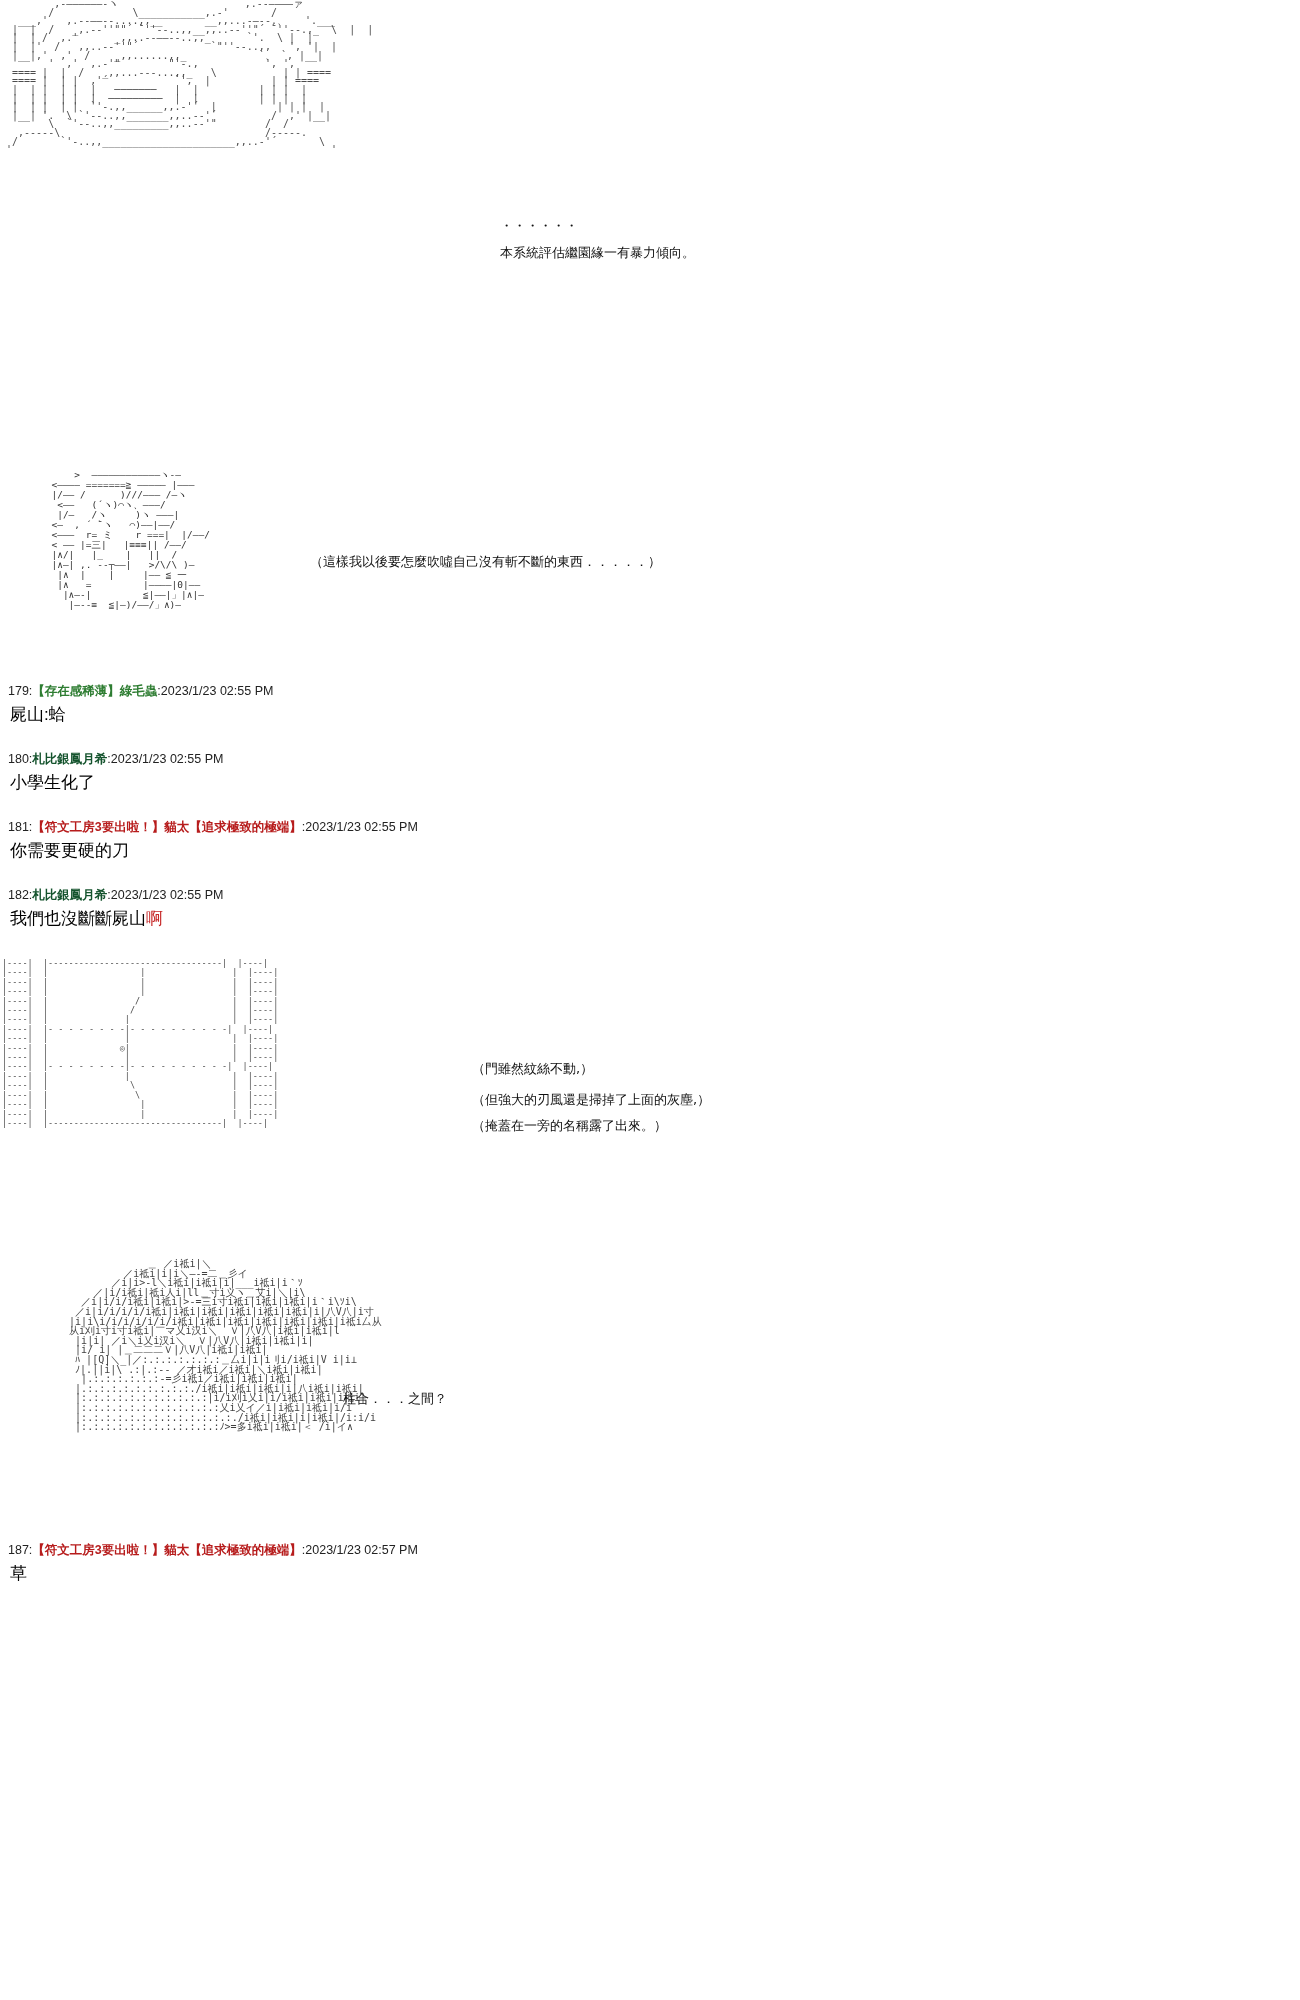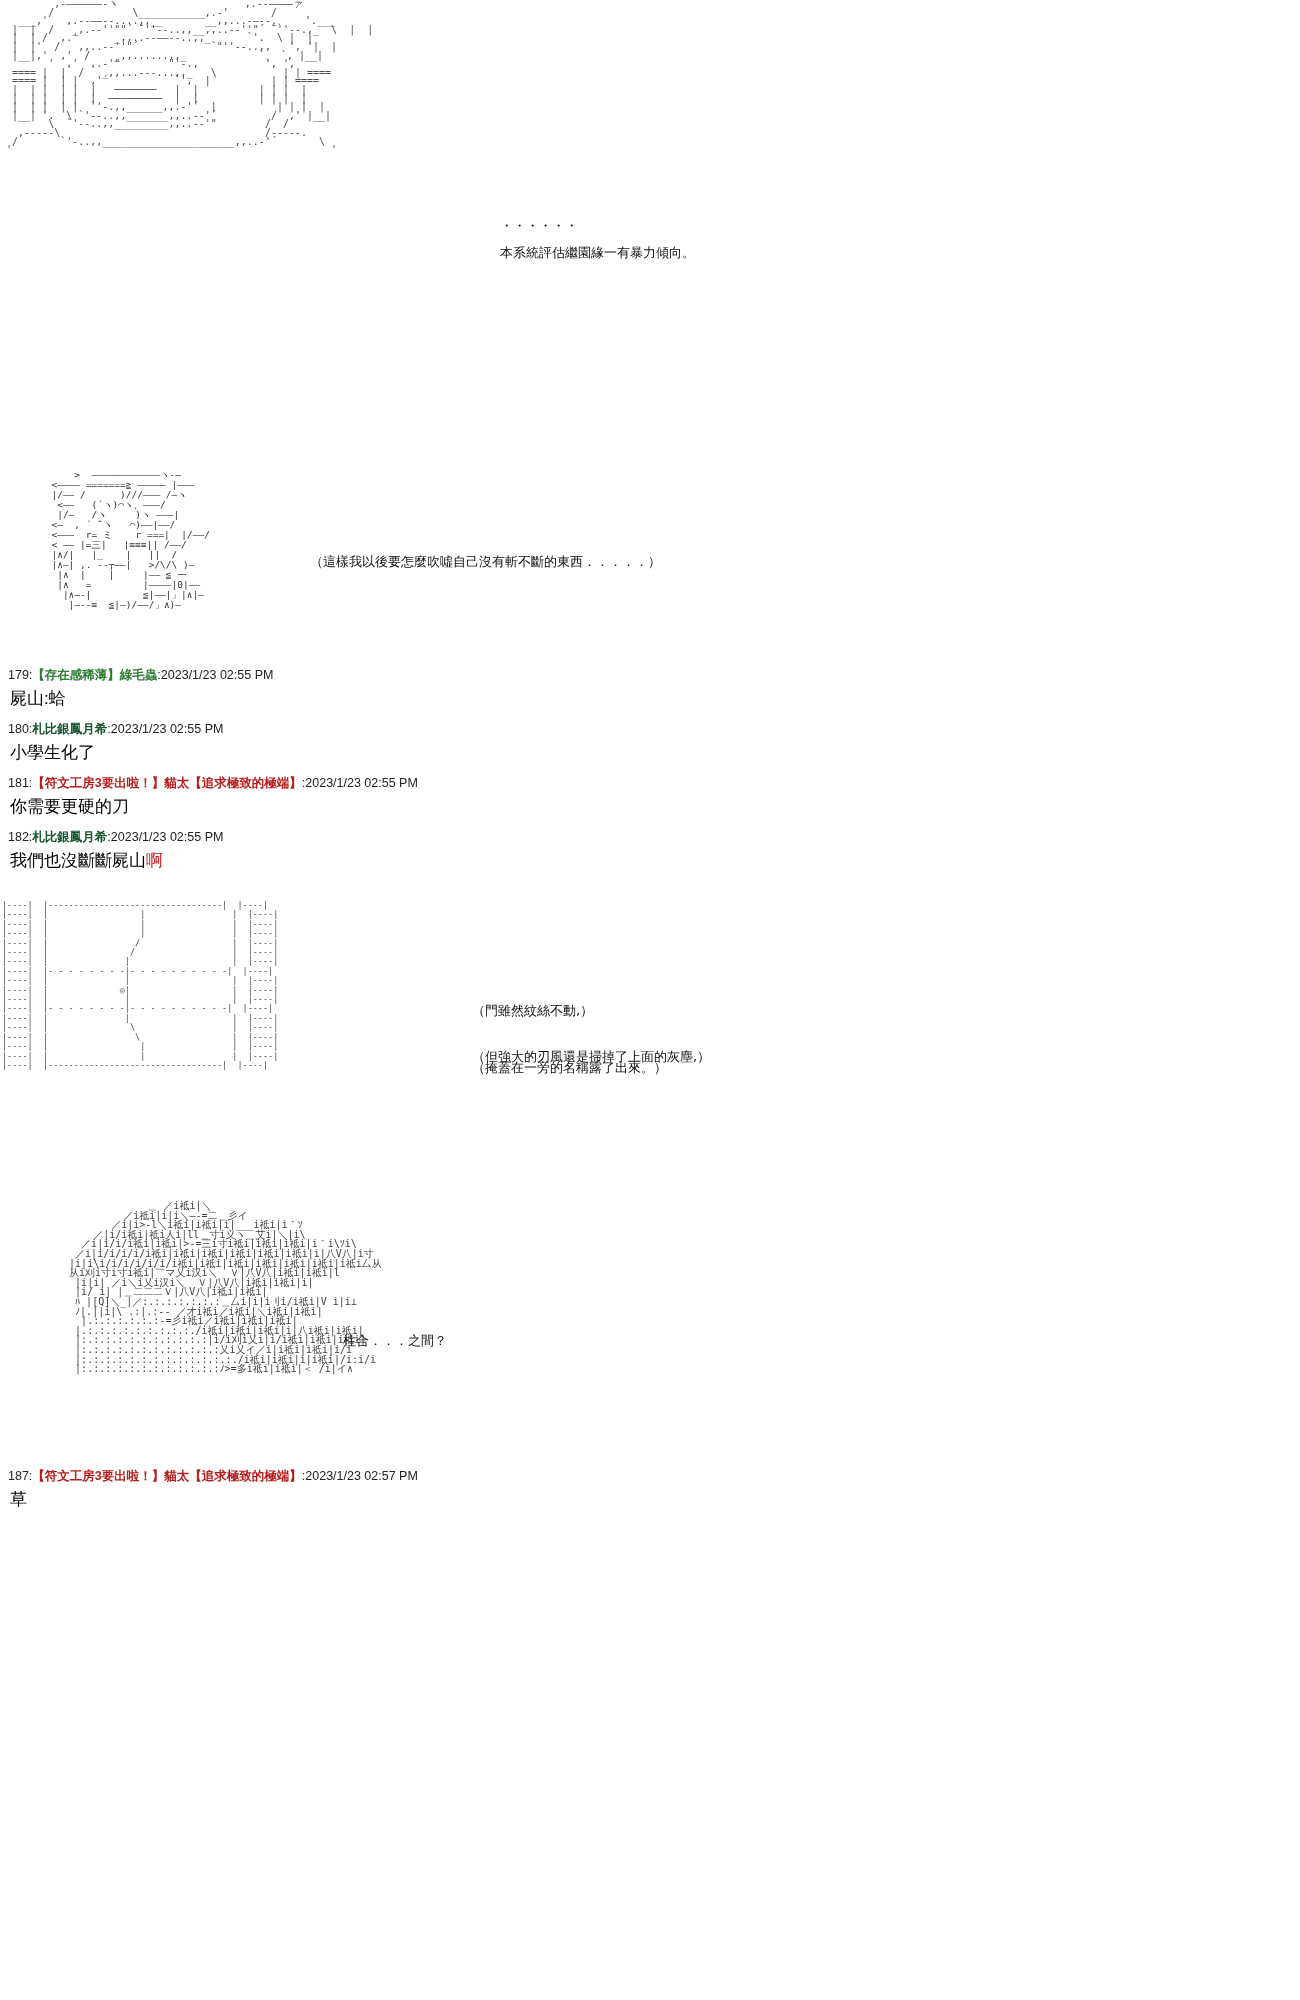--- a/index.html
+++ b/index.html
@@ -64,21 +64,21 @@
     color: #111111;
     line-height: 1.9;
     white-space: pre;
   }
 
   
   .posts {
     padding: 0 8px 20px 8px;
   }
   .post {
-    margin: 0 0 2px 0;
+    margin: 16px 0 2px 0;
   }
   .post-header {
     font-size: 12.5px;
     line-height: 20px;
     color: #222222;
     white-space: nowrap;
   }
   .post-num {
     color: #222222;
   }
@@ -193,21 +193,21 @@
 |‐‐‐‐|  |              ◎|                    |  |‐‐‐‐|
 |‐‐‐‐|  |               |                    |  |‐‐‐‐|
 |‐‐‐‐|  |‐ ‐ ‐ ‐ ‐ ‐ ‐ ‐|‐ ‐ ‐ ‐ ‐ ‐ ‐ ‐ ‐ ‐|  |‐‐‐‐|
 |‐‐‐‐|  |               |                    |  |‐‐‐‐|
 |‐‐‐‐|  |                \                   |  |‐‐‐‐|
 |‐‐‐‐|  |                 \                  |  |‐‐‐‐|
 |‐‐‐‐|  |                  |                 |  |‐‐‐‐|
 |‐‐‐‐|  |                  |                 |  |‐‐‐‐|
 |‐‐‐‐|  |‐‐‐‐‐‐‐‐‐‐‐‐‐‐‐‐‐‐‐‐‐‐‐‐‐‐‐‐‐‐‐‐‐‐|  |‐‐‐‐|</pre>
     <div class="art-caption" style="left:472px; top:98px;">（門雖然紋絲不動,）</div>
-    <div class="art-caption" style="left:472px; top:144px;">（但強大的刃風還是掃掉了上面的灰塵,）</div>
+    <div class="art-caption" style="left:472px; top:129px;">（但強大的刃風還是掃掉了上面的灰塵,）</div>
     <div class="art-caption" style="left:472px; top:155px;">（掩蓋在一旁的名稱露了出來。）</div>
   </div>
 
   <div class="art-row" style="height:265px;">
     <pre class="aa aa-char">                 ＿ ／i祗i|＼
              ／i祗i|i|i＼―-=二＿彡イ
            ／i|i&gt;-l＼i祗i|i祗i|i|___i祗i|i｀ｿ
         ／|i/i祗i|祗i人i|ll＿寸i义ヽ＿艾i|＼|i\
       ／i|i/i/i祗i|i祗i|&gt;-=三i寸i祗i|i祗i|i祗i|i｀i\ｿi\
      ／i|i/i/i/i/i祗i|i祗i|i祗i|i祗i|i祗i|i祗i|i|八V八|i寸

